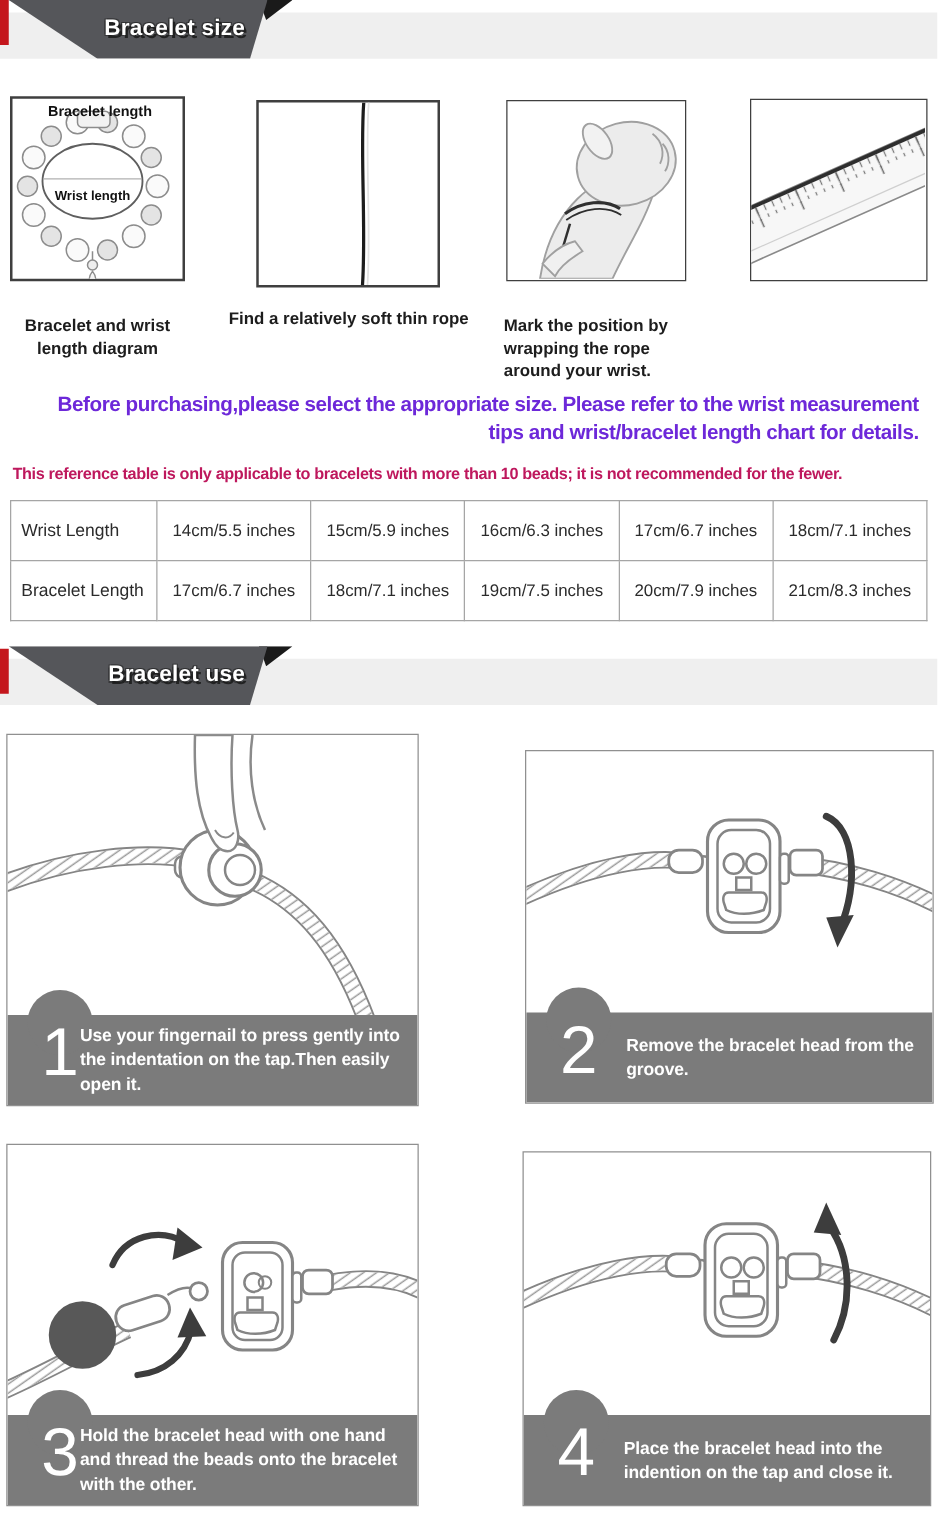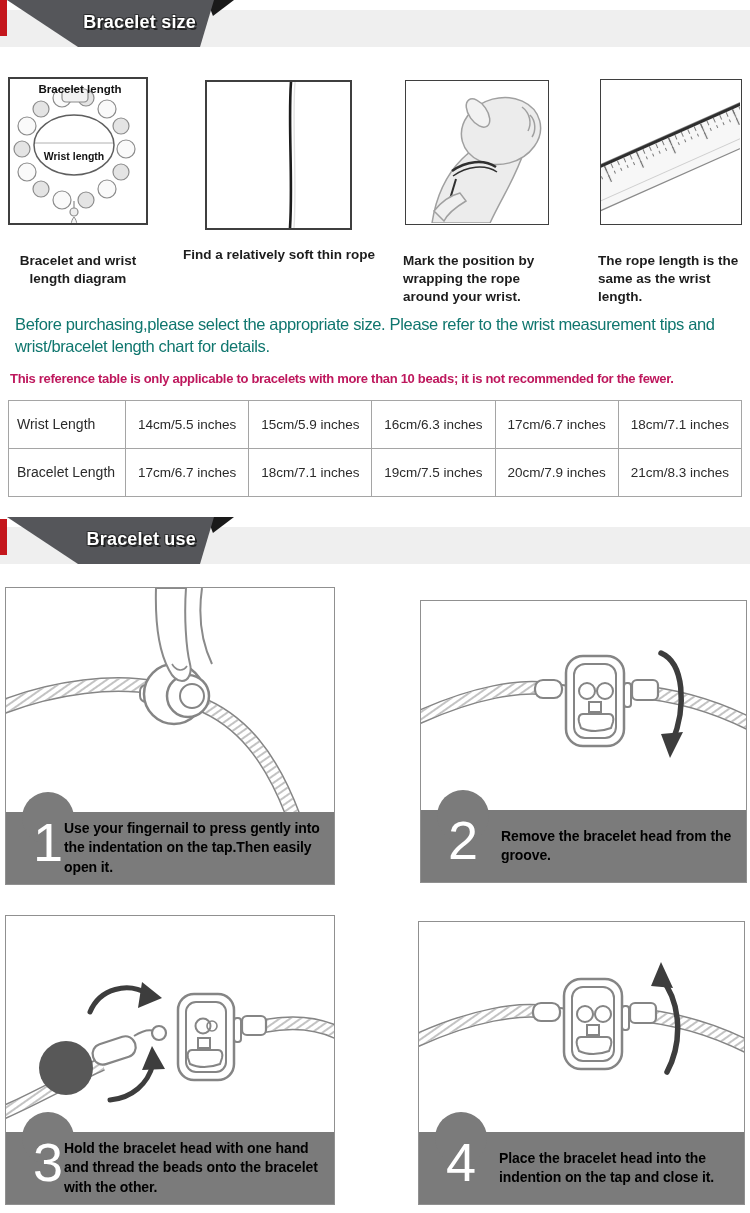--- a/index.html
+++ b/index.html
@@ -31,22 +31,22 @@
   .fig3 .fig-box { height: 145px; margin-top: 3px; border-width: 1.5px; }
   .fig4 { margin-left: 51px; width: 142px; }
   .fig4 .fig-box { height: 146px; margin-top: 2px; border-width: 1.5px; }
   .fig-caption { margin-top: 27px; font-size: 13.5px; font-weight: bold; color: #1d1d1d; line-height: 1.32; }
   .fig1 .fig-caption { text-align: center; padding: 0 6px; }
   .fig2 .fig-caption { text-align: center; width: 200px; margin-left: -26px; margin-top: 16px; }
   .fig3 .fig-caption { text-align: left; width: 162px; margin-left: -2px; }
   .fig4 .fig-caption { text-align: left; width: 152px; margin-left: -2px; }
 
   
-  .intro { margin: 9px 15px 0 15px; font-size: 16.5px; font-weight: normal; color: #0f766e;
-           line-height: 1.32; letter-spacing: -0.35px; }
+  .intro { margin: 9px 15px 0 15px; font-size: 16.5px; font-weight: bold; color: #6d28d9;
+           line-height: 1.32; letter-spacing: -0.35px; text-align: right; }
   .note { margin: 13px 10px 0 10px; font-size: 13px; font-weight: bold; color: #be185d;
           letter-spacing: -0.3px; white-space: nowrap; overflow: hidden; }
 
   
   table.size-table { margin: 14px 8px 0 8px; width: 734px; border-collapse: collapse; table-layout: fixed; }
   table.size-table td { border: 1px solid #a5a5a5; height: 48px; font-size: 13.5px; color: #2b2b2b;
                         text-align: center; background: #ffffff; }
   table.size-table td.rowhead { width: 117px; text-align: left; padding-left: 8px; font-size: 14px; }
 
   
@@ -58,21 +58,21 @@
   .p2 { margin-left: 85px; width: 327px; height: 283px; margin-top: 13px; }
   .p3 { margin-left: 5px;  width: 330px; height: 290px; }
   .p4 { margin-left: 83px; width: 327px; height: 284px; margin-top: 6px; }
   .panel svg.art { position: absolute; left: 0; top: 0; }
 
   .step-caption { position: absolute; left: 0; right: 0; bottom: 0; height: 72px; background: #7b7b7b; }
   .bump { position: absolute; top: -20px; left: 16px; width: 52px; height: 52px; border-radius: 50%; background: #7b7b7b; }
   .step-num { position: absolute; left: 12px; top: -14px; width: 60px; height: 88px; line-height: 88px;
               text-align: center; font-size: 54px; color: #ffffff; font-weight: 400; }
   .step-text { position: absolute; left: 58px; right: 6px; top: 0; bottom: 0; display: flex; align-items: center;
-               font-size: 14px; font-weight: 600; color: #000000; line-height: 1.38; letter-spacing: -0.1px; }
+               font-size: 14px; font-weight: 600; color: #ffffff; line-height: 1.38; letter-spacing: -0.1px; }
   .p2 .step-text, .p4 .step-text { left: 80px; }
 </style>
 </head>
 <body>
 
 <div class="banner-wrap">
   <div class="banner-backdrop"></div>
   <div class="banner-fold"></div>
   <div class="banner-accent"></div>
   <div class="banner-ribbon">
@@ -153,21 +153,20 @@
         </defs>
         <g transform="rotate(-24 70 72)">
           <rect x="-35" y="55" width="215" height="42" fill="#f7f7f7" stroke="#8a8a8a" stroke-width="1.3"></rect>
           <line x1="-35" y1="56.5" x2="180" y2="56.5" stroke="#2e2e2e" stroke-width="3"></line>
           <rect x="-35" y="58" width="215" height="11" fill="url(#tickpat)"></rect>
           <rect x="-35" y="58" width="215" height="17" fill="url(#tickpat5)"></rect>
           <line x1="-35" y1="88" x2="180" y2="88" stroke="#cfcfcf" stroke-width="1"></line>
         </g>
       </svg>
     </div>
-    <div class="fig-caption">The rope length is the same as the wrist length.</div>
   </div>
 </div>
 
 <div class="intro">Before purchasing,please select the appropriate size. Please refer to the wrist measurement tips and wrist/bracelet length chart for details.</div>
 <div class="note">This reference table is only applicable to bracelets with more than 10 beads; it is not recommended for the fewer.</div>
 
 <table class="size-table">
   <tbody>
     <tr>
       <td class="rowhead">Wrist Length</td>

